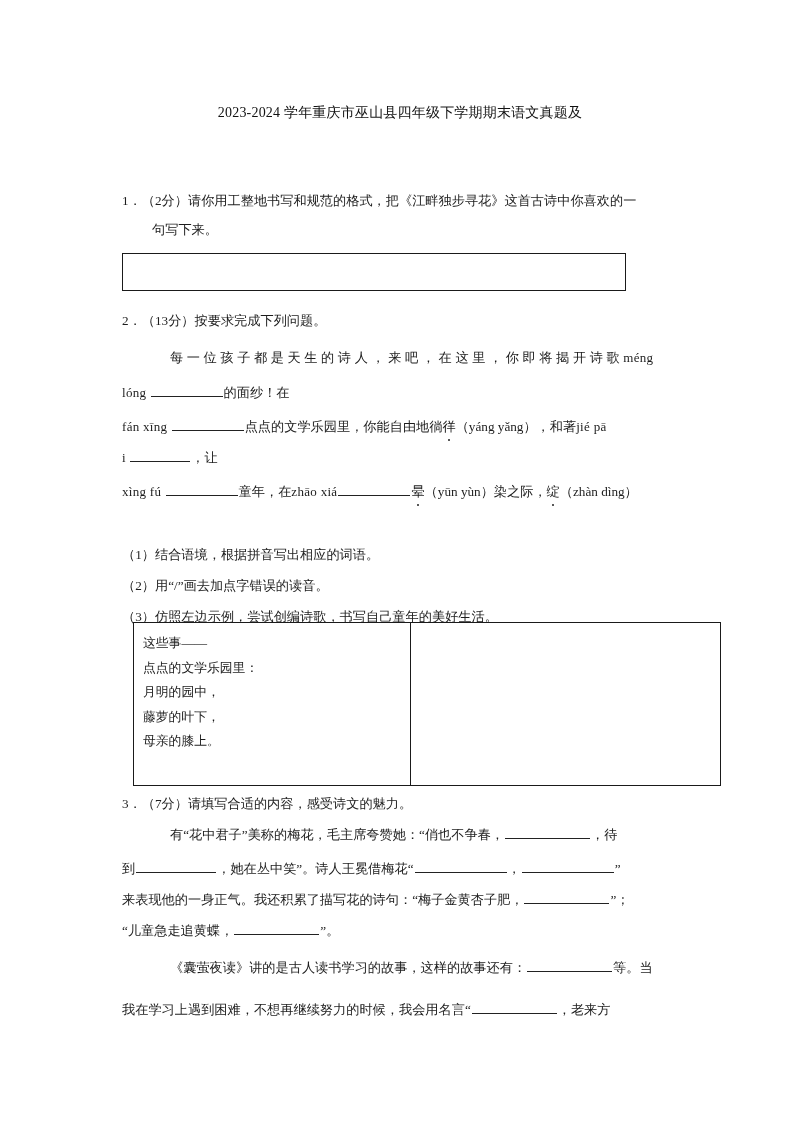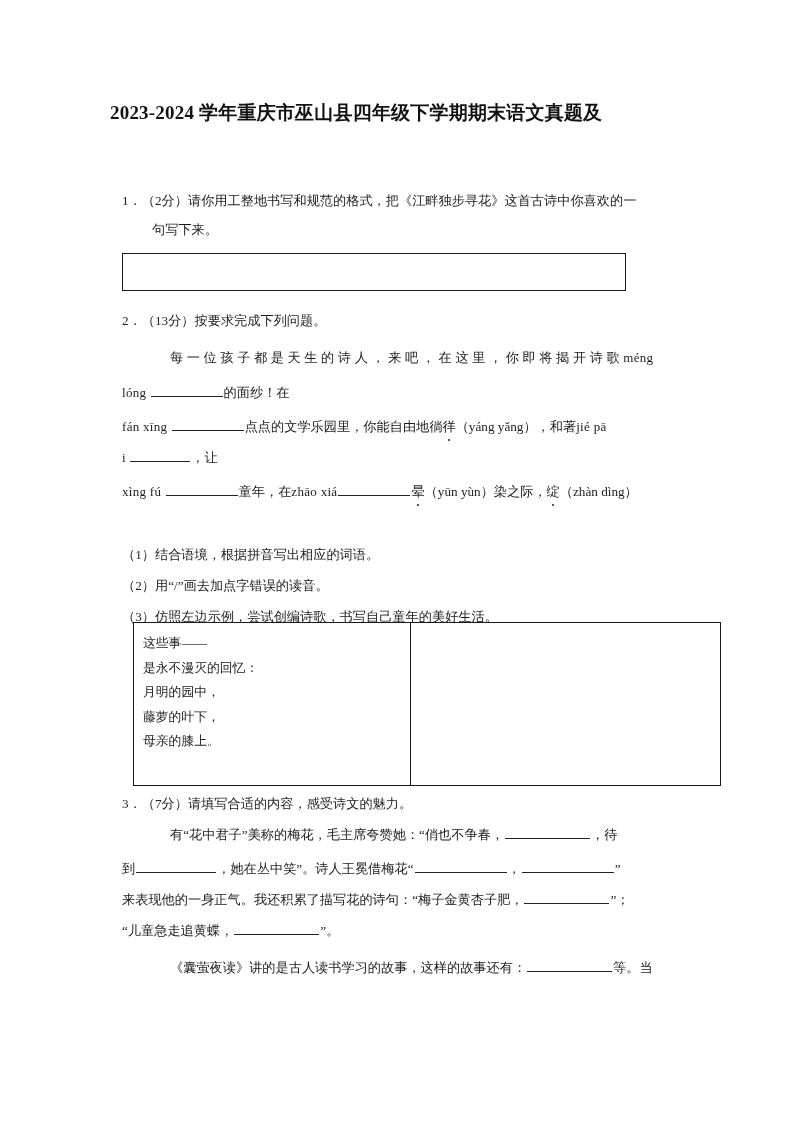--- a/index.html
+++ b/index.html
@@ -23,23 +23,24 @@
     box-sizing: border-box;
     padding: 0;
   }
 
   
   .doc-title {
     position: absolute;
     left: 110px;
     top: 96px;
     width: 580px;
-    font-size: 19px;
+    text-align: center;
+    font-size: 14px;
     line-height: 34px;
-    font-weight: bold;
+    font-weight: normal;
     letter-spacing: 0.2px;
     color: #111;
   }
 
   
   .qline {
     position: absolute;
     font-size: 13.2px;
     line-height: 20px;
     color: #1c1c1c;
@@ -174,21 +175,21 @@
   </div>
 
 
   <div class="qline body-left" style="top:545px;">（1）结合语境，根据拼音写出相应的词语。</div>
   <div class="qline body-left" style="top:576px;">（2）用“/”画去加点字错误的读音。</div>
   <div class="qline body-left" style="top:607px;">（3）仿照左边示例，尝试创编诗歌，书写自己童年的美好生活。</div>
 
   <div class="poem-table">
     <div class="poem-cell-left">
       <div class="poem-line">这些事——</div>
-      <div class="poem-line">是永不漫灭的回忆：</div>
+      <div class="poem-line">点点的文学乐园里：</div>
       <div class="poem-line">月明的园中，</div>
       <div class="poem-line">藤萝的叶下，</div>
       <div class="poem-line">母亲的膝上。</div>
     </div>
     <div class="poem-cell-right"></div>
   </div>
 
   <div class="qline body-left" style="top:794px;">3．（7分）请填写合适的内容，感受诗文的魅力。</div>
 
   <div class="qline" style="left:170px; top:825px;">
@@ -204,14 +205,17 @@
   </div>
 
   <div class="qline body-left" style="top:921px;">
     <span>“儿童急走追黄蝶，</span><span class="blank b85"></span><span>”。</span>
   </div>
 
   <div class="qline" style="left:170px; top:958px;">
     <span>《囊萤夜读》讲的是古人读书学习的故事，这样的故事还有：</span><span class="blank b85"></span><span>等。当</span>
   </div>
 
+  <div class="qline body-left" style="top:1000px;">
+    <span>我在学习上遇到困难，不想再继续努力的时候，我会用名言“</span><span class="blank b85"></span><span>，老来方</span>
+  </div>
 
 </div>
 
 </body></html>

